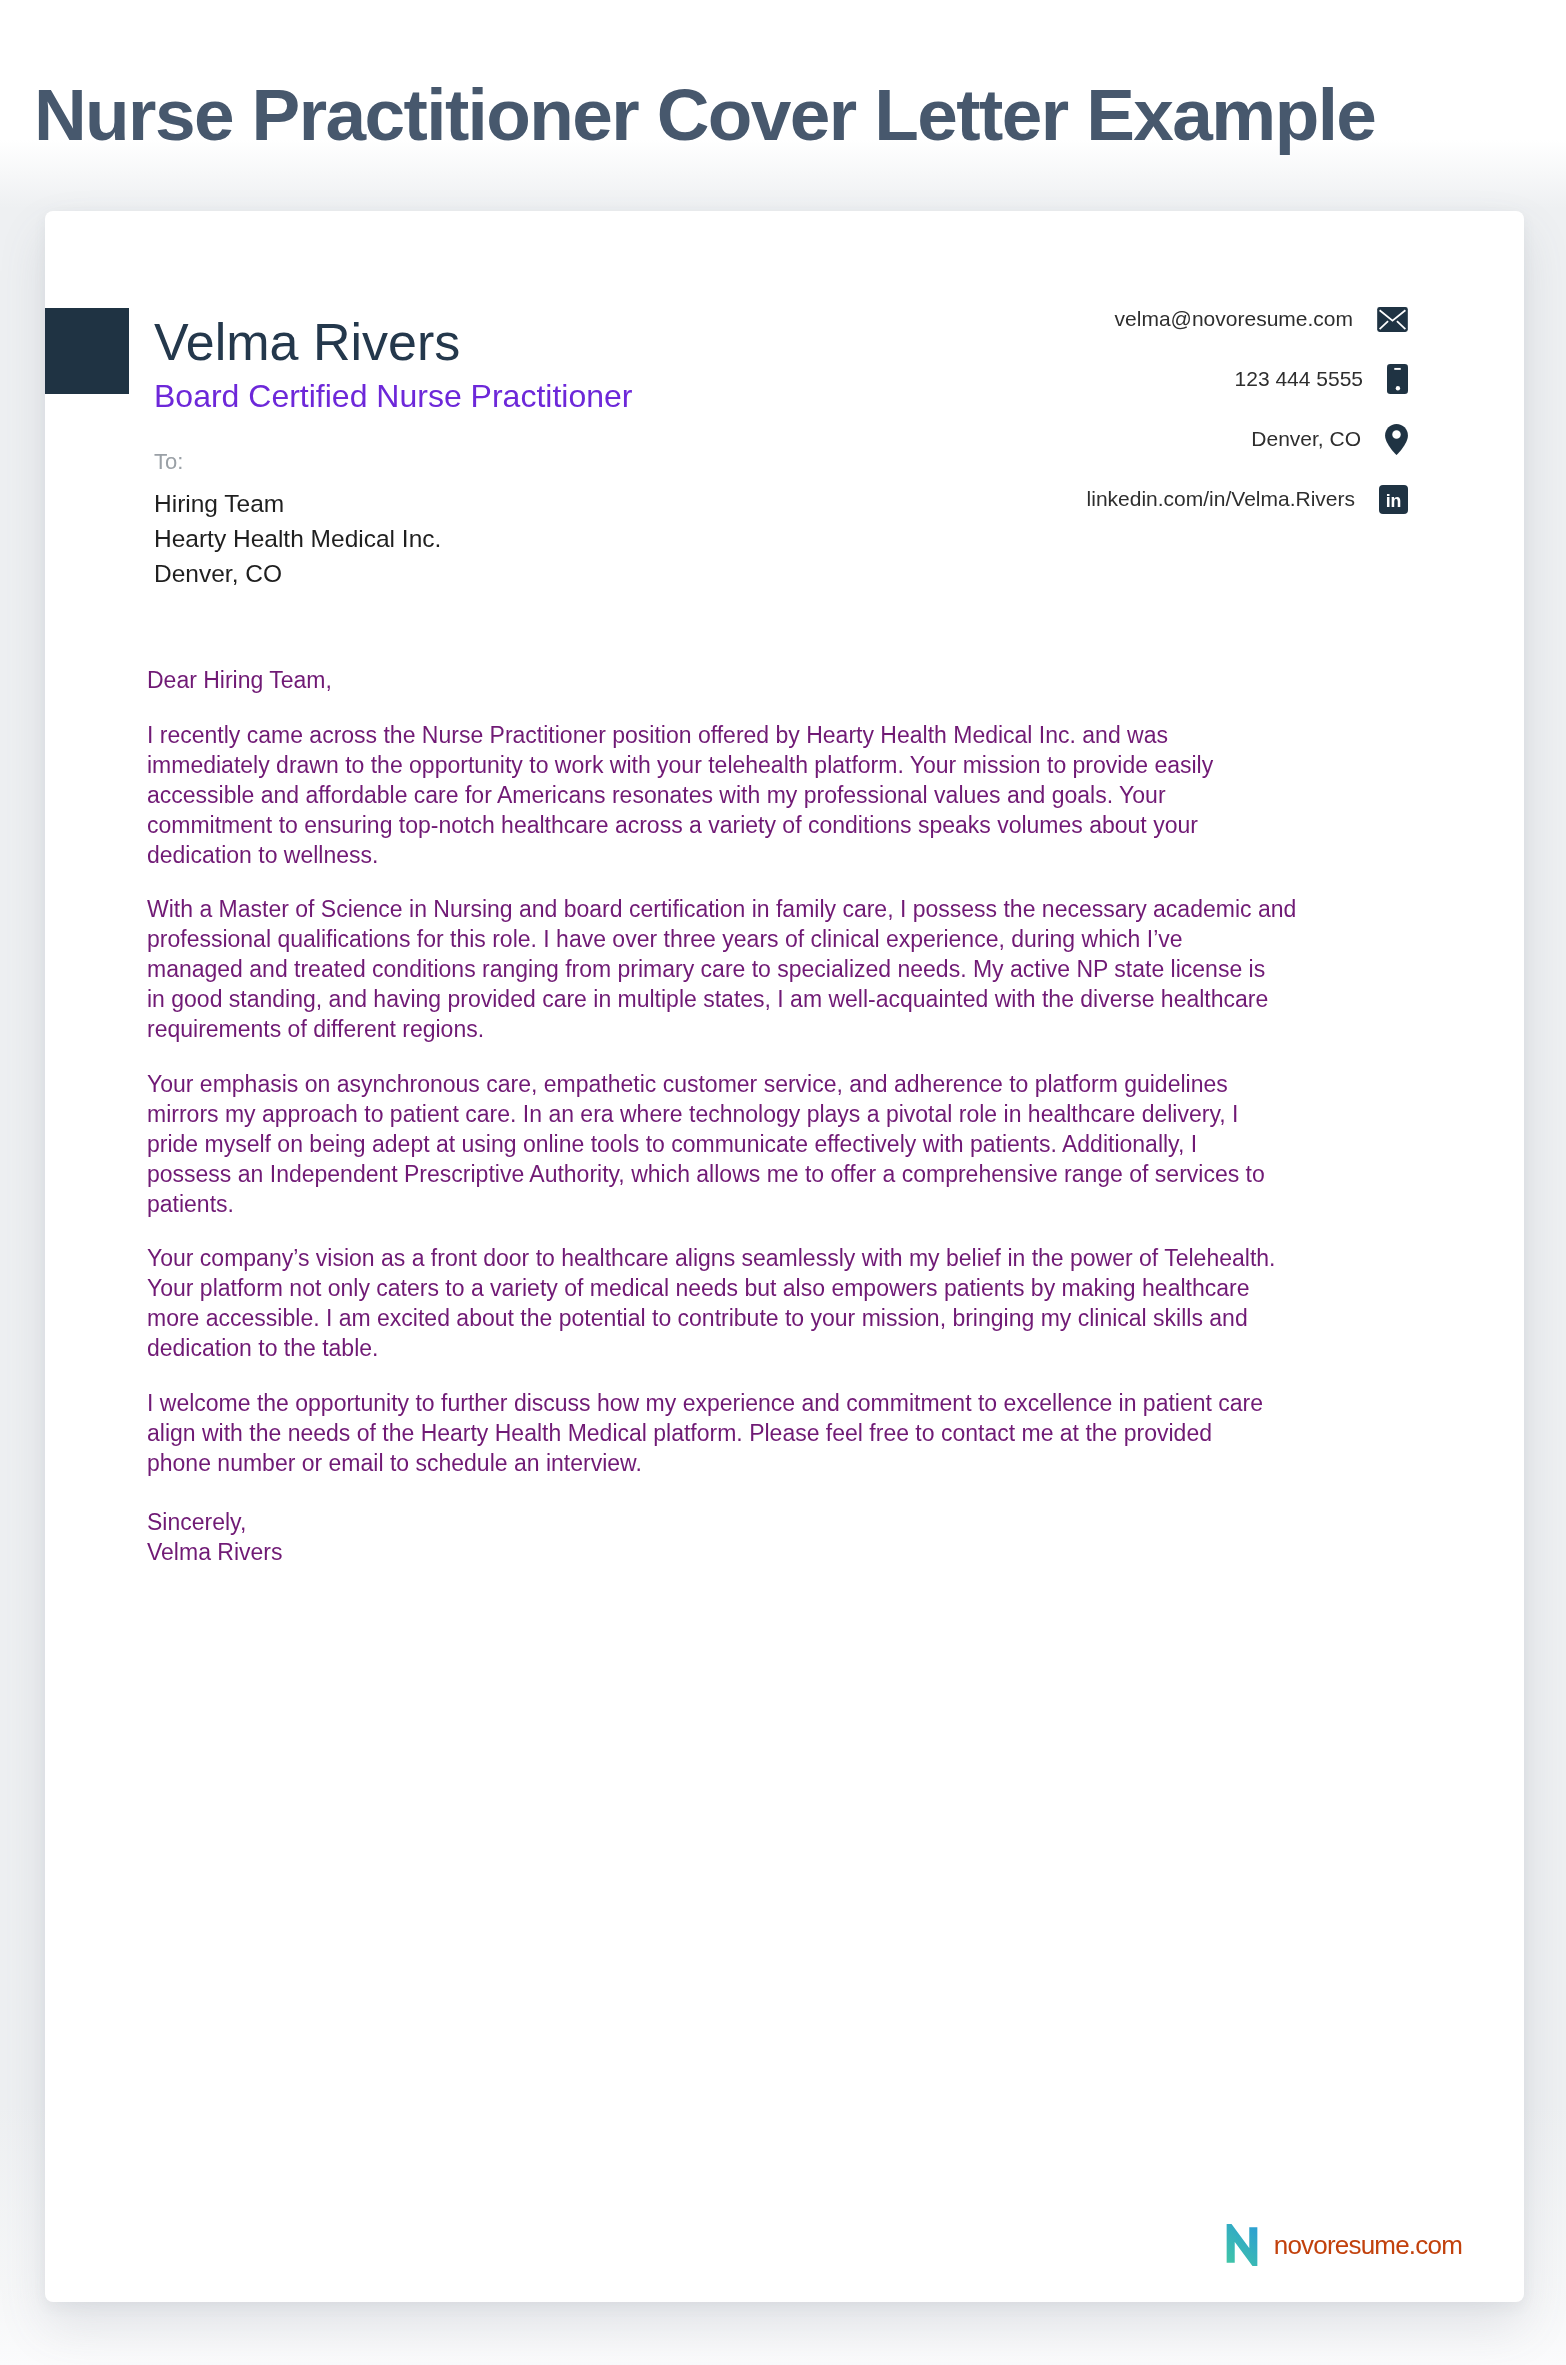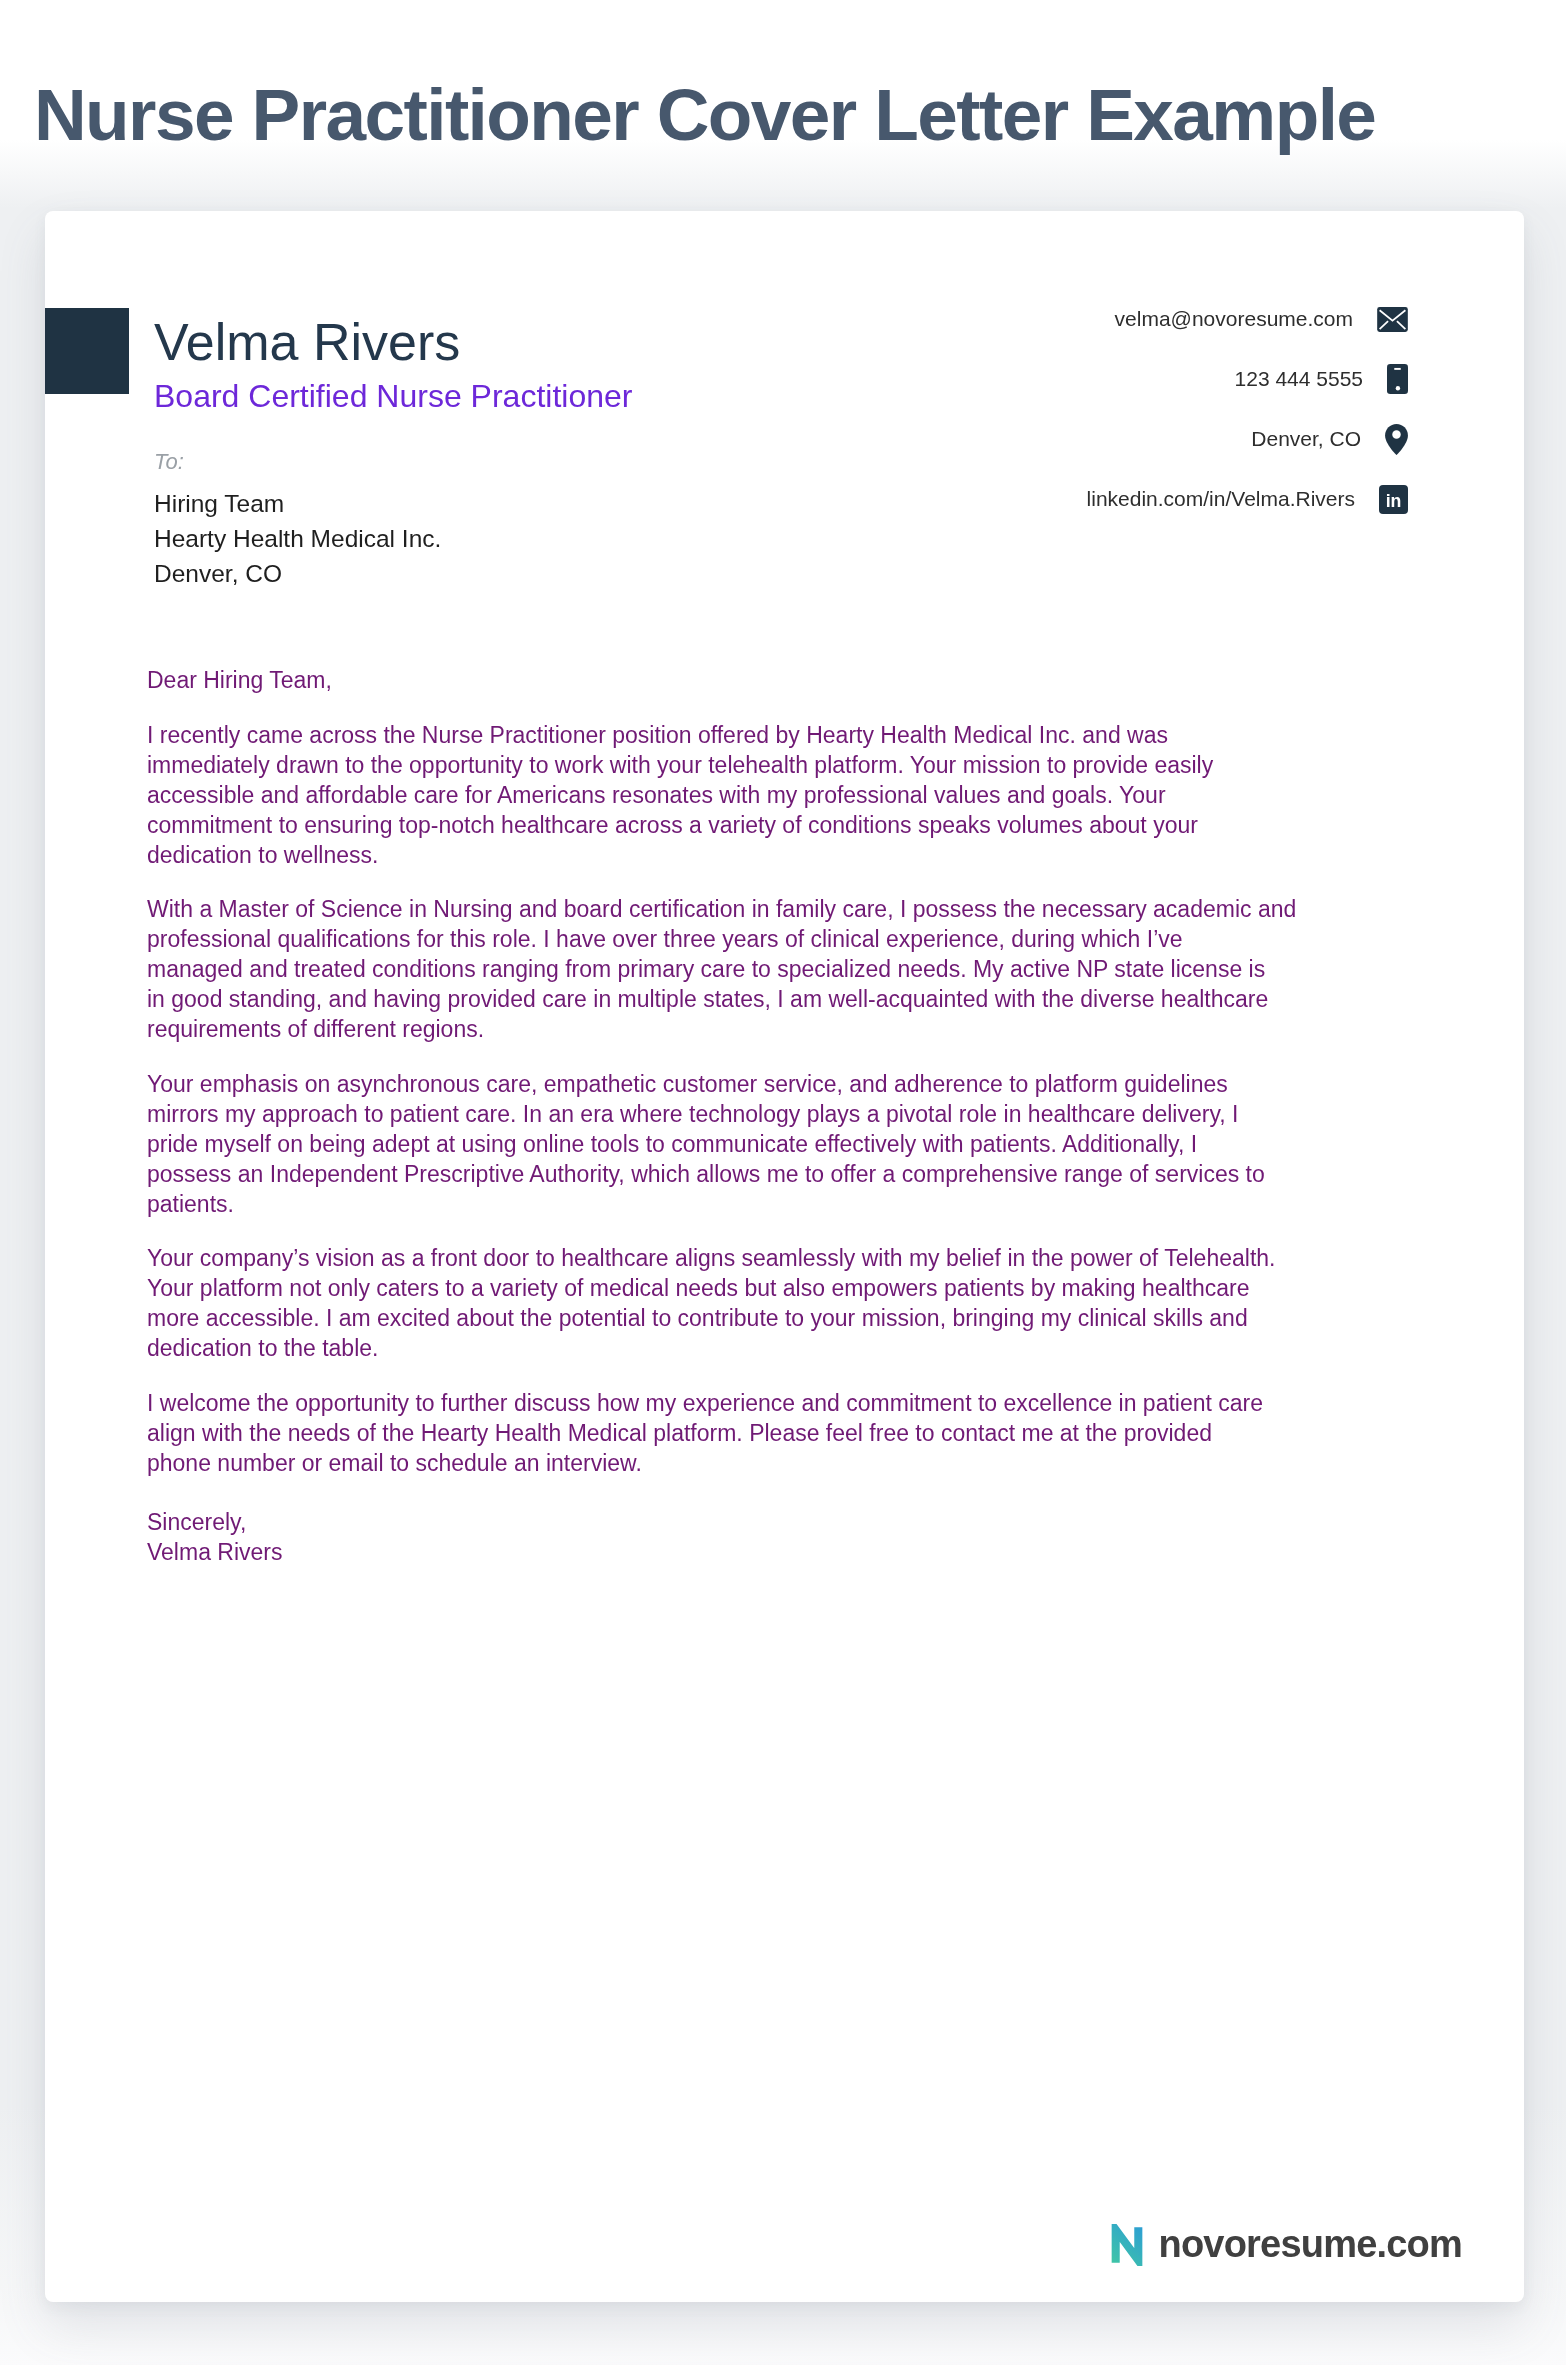--- a/index.html
+++ b/index.html
@@ -22,28 +22,28 @@
     position:absolute;left:0;top:97px;width:84px;height:86px;background:#1f3343;
   }
   .header-left{position:absolute;left:109px;top:103px;}
   .person-name{font-size:52px;line-height:57px;color:#24384c;letter-spacing:0;}
   .person-title{margin-top:6.5px;font-size:32px;line-height:36px;color:#6d28d9;}
   .contact{position:absolute;top:78px;right:116px;display:flex;flex-direction:column;}
   .contact-row{height:60px;display:flex;align-items:center;justify-content:flex-end;gap:24px;}
   .contact-row .val{font-size:21px;color:#2e2e2e;}
   .contact-row svg{display:block;flex:0 0 auto;}
   .to-block{position:absolute;left:109px;top:238px;}
-  .to-label{font-size:22px;font-style:italic;color:#9aa0a6;margin-bottom:11.4px;}
+  .to-label{font-size:22px;color:#9aa0a6;margin-bottom:11.4px;}
   .recipient{font-size:24.5px;line-height:35px;color:#1f1f1f;white-space:pre-line;}
   .body-block{position:absolute;left:102px;top:454px;width:1266px;font-size:23px;line-height:30px;color:#701a75;}
   .greeting{margin-bottom:24.5px;}
   .para{white-space:pre-line;margin-bottom:24.5px;}
   .closing{white-space:pre-line;margin-top:29px;}
   .brand{position:absolute;right:62px;bottom:36px;display:flex;align-items:center;gap:13px;}
-  .brand-text{font-size:38px;font-weight:bold;color:#404040;letter-spacing:-0.8px;}
+  .brand-text{font-size:26px;font-weight:normal;color:#c2410c;letter-spacing:-0.8px;}
 </style>
 </head>
 <body>
 
 <h1 class="page-title">Nurse Practitioner Cover Letter Example</h1>
 
 <div class="card">
 
   <div class="accent-square"></div>
 

